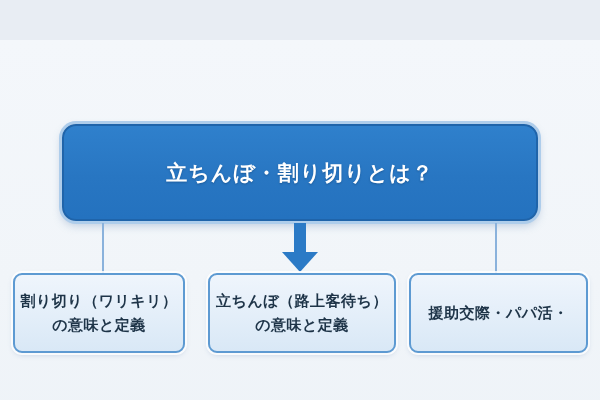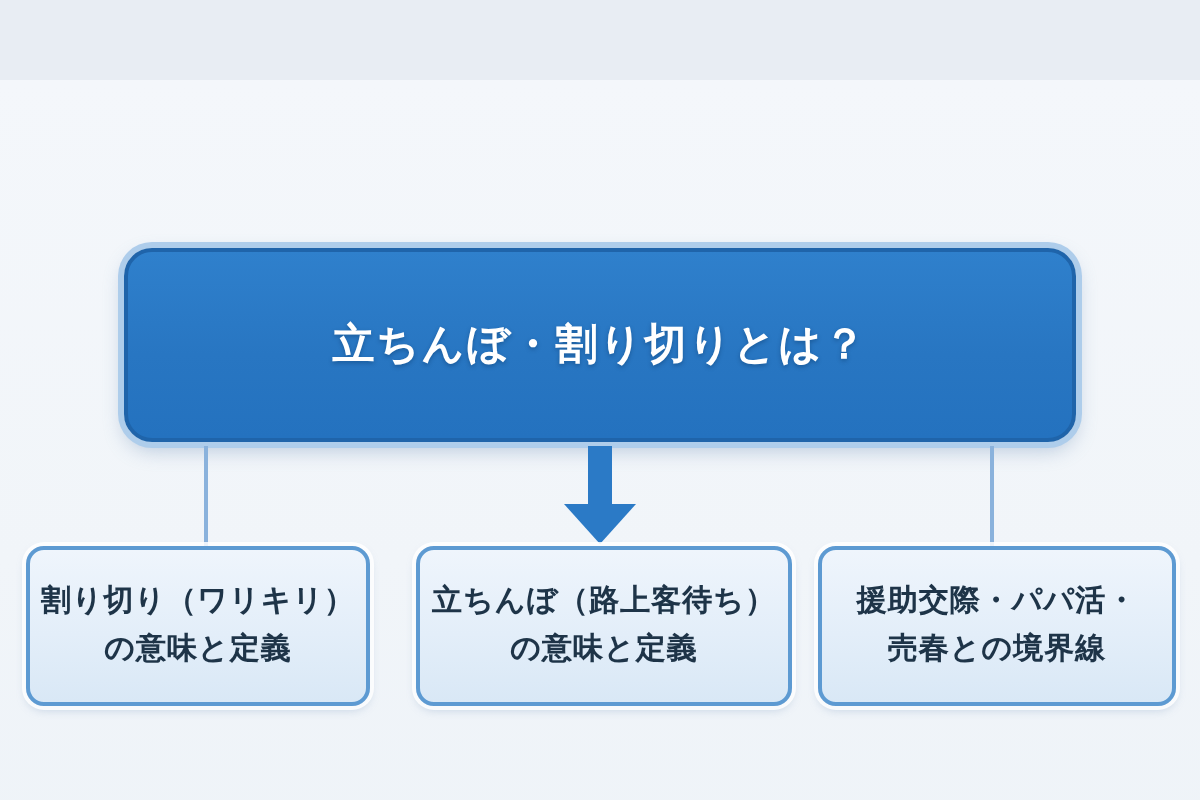--- a/index.html
+++ b/index.html
@@ -99,16 +99,15 @@
     <div class="sub-line">の意味と定義</div>
   </div>
 
   <div class="sub-box pos-1">
     <div class="sub-line">立ちんぼ（路上客待ち）</div>
     <div class="sub-line">の意味と定義</div>
   </div>
 
   <div class="sub-box pos-2">
     <div class="sub-line">援助交際・パパ活・</div>
-    <div class="sub-line">売春との境界線</div>
   </div>
 
 </div>
 
 </body></html>

